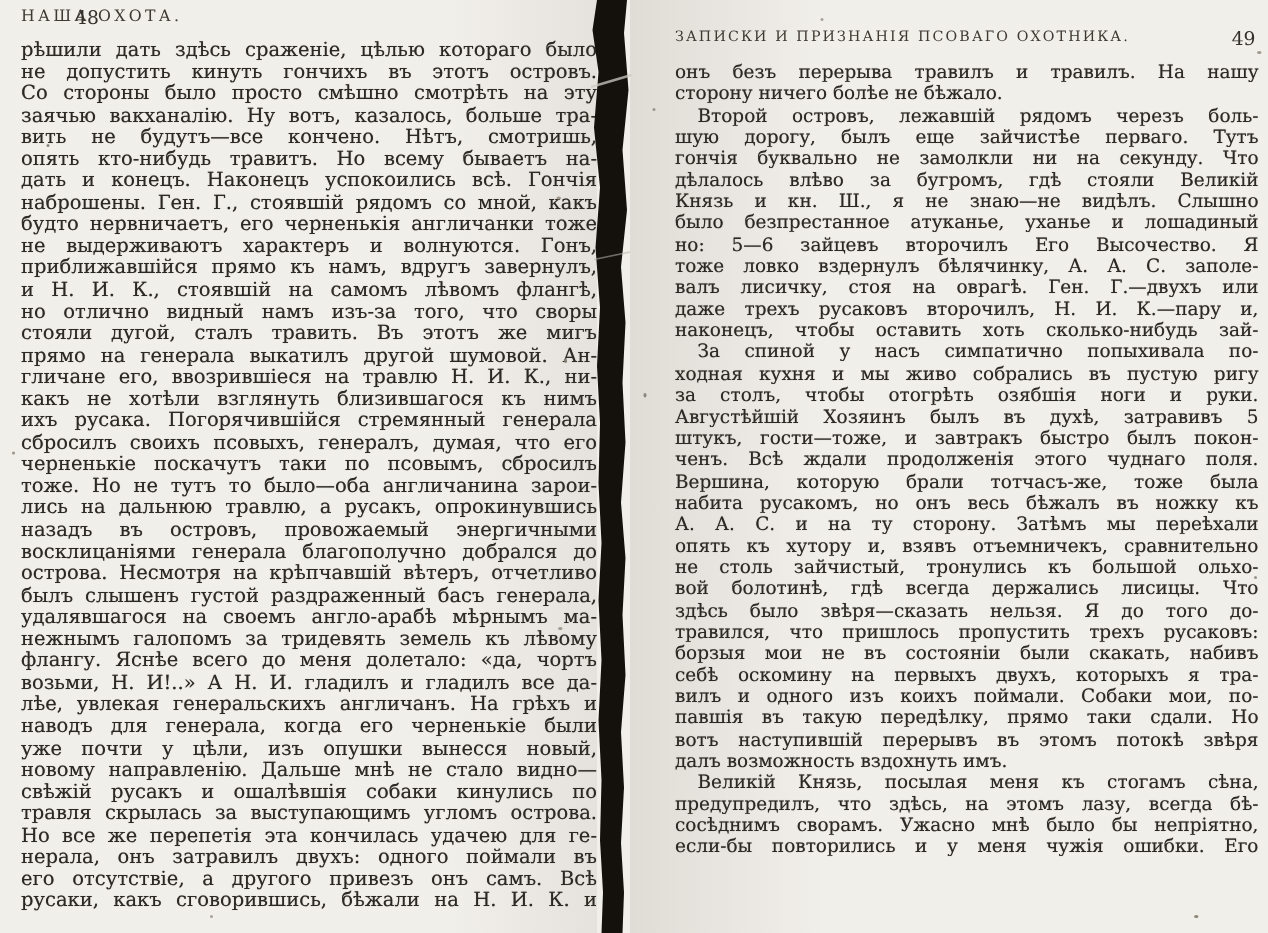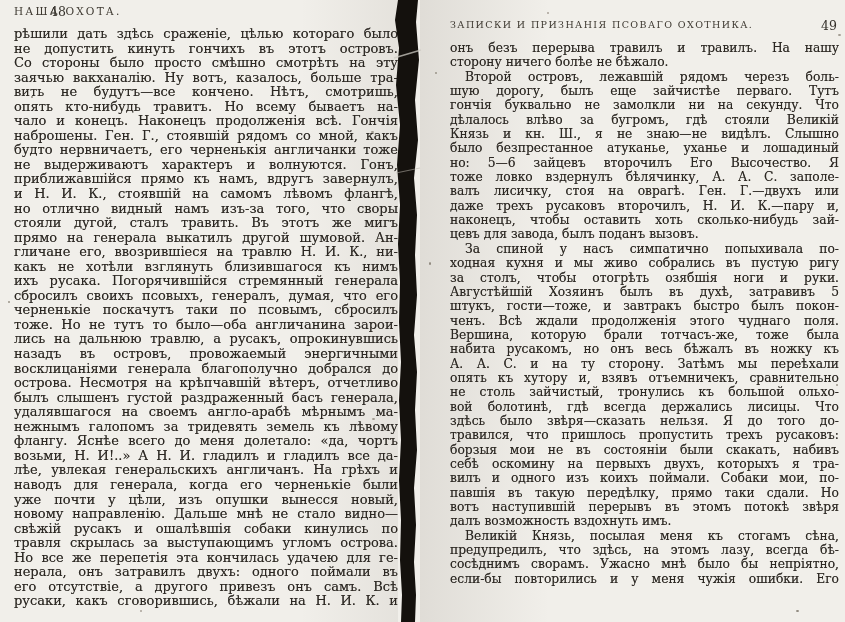--- a/index.html
+++ b/index.html
@@ -55,21 +55,21 @@
       <span class="pagenum pn-left">48</span>
       <span class="runtitle">НАША ОХОТА.</span>
     </div>
     <div class="text">
         <div class="line">рѣшили дать здѣсь сраженіе, цѣлью котораго было</div>
         <div class="line">не допустить кинуть гончихъ въ этотъ островъ.</div>
         <div class="line">Со стороны было просто смѣшно смотрѣть на эту</div>
         <div class="line">заячью вакханалію. Ну вотъ, казалось, больше тра-</div>
         <div class="line">вить не будутъ—все кончено. Нѣтъ, смотришь,</div>
         <div class="line">опять кто-нибудь травитъ. Но всему бываетъ на-</div>
-        <div class="line">чало и конецъ. Наконецъ продолженія всѣ. Гончія</div>
+        <div class="line">дать и конецъ. Наконецъ успокоились всѣ. Гончія</div>
         <div class="line">наброшены. Ген. Г., стоявшій рядомъ со мной, какъ</div>
         <div class="line">будто нервничаетъ, его черненькія англичанки тоже</div>
         <div class="line">не выдерживаютъ характеръ и волнуются. Гонъ,</div>
         <div class="line">приближавшійся прямо къ намъ, вдругъ завернулъ,</div>
         <div class="line">и Н. И. К., стоявшій на самомъ лѣвомъ флангѣ,</div>
         <div class="line">но отлично видный намъ изъ-за того, что своры</div>
         <div class="line">стояли дугой, сталъ травить. Въ этотъ же мигъ</div>
         <div class="line">прямо на генерала выкатилъ другой шумовой. Ан-</div>
         <div class="line">гличане его, ввозрившіеся на травлю Н. И. К., ни-</div>
         <div class="line">какъ не хотѣли взглянуть близившагося къ нимъ</div>
@@ -111,21 +111,20 @@
         <div class="line">шую дорогу, былъ еще зайчистѣе перваго. Тутъ</div>
         <div class="line">гончія буквально не замолкли ни на секунду. Что</div>
         <div class="line">дѣлалось влѣво за бугромъ, гдѣ стояли Великій</div>
         <div class="line">Князь и кн. Ш., я не знаю—не видѣлъ. Слышно</div>
         <div class="line">было безпрестанное атуканье, уханье и лошадиный</div>
         <div class="line">но: 5—6 зайцевъ второчилъ Его Высочество. Я</div>
         <div class="line">тоже ловко вздернулъ бѣлячинку, А. А. С. заполе-</div>
         <div class="line">валъ лисичку, стоя на оврагѣ. Ген. Г.—двухъ или</div>
         <div class="line">даже трехъ русаковъ второчилъ, Н. И. К.—пару и,</div>
         <div class="line">наконецъ, чтобы оставить хоть сколько-нибудь зай-</div>
-        <div class="line end">цевъ для завода, былъ поданъ вызовъ.</div>
         <div class="line indent">За спиной у насъ симпатично попыхивала по-</div>
         <div class="line">ходная кухня и мы живо собрались въ пустую ригу</div>
         <div class="line">за столъ, чтобы отогрѣть озябшія ноги и руки.</div>
         <div class="line">Августѣйшій Хозяинъ былъ въ духѣ, затравивъ 5</div>
         <div class="line">штукъ, гости—тоже, и завтракъ быстро былъ покон-</div>
         <div class="line">ченъ. Всѣ ждали продолженія этого чуднаго поля.</div>
         <div class="line">Вершина, которую брали тотчасъ-же, тоже была</div>
         <div class="line">набита русакомъ, но онъ весь бѣжалъ въ ножку къ</div>
         <div class="line">А. А. С. и на ту сторону. Затѣмъ мы переѣхали</div>
         <div class="line">опять къ хутору и, взявъ отъемничекъ, сравнительно</div>

